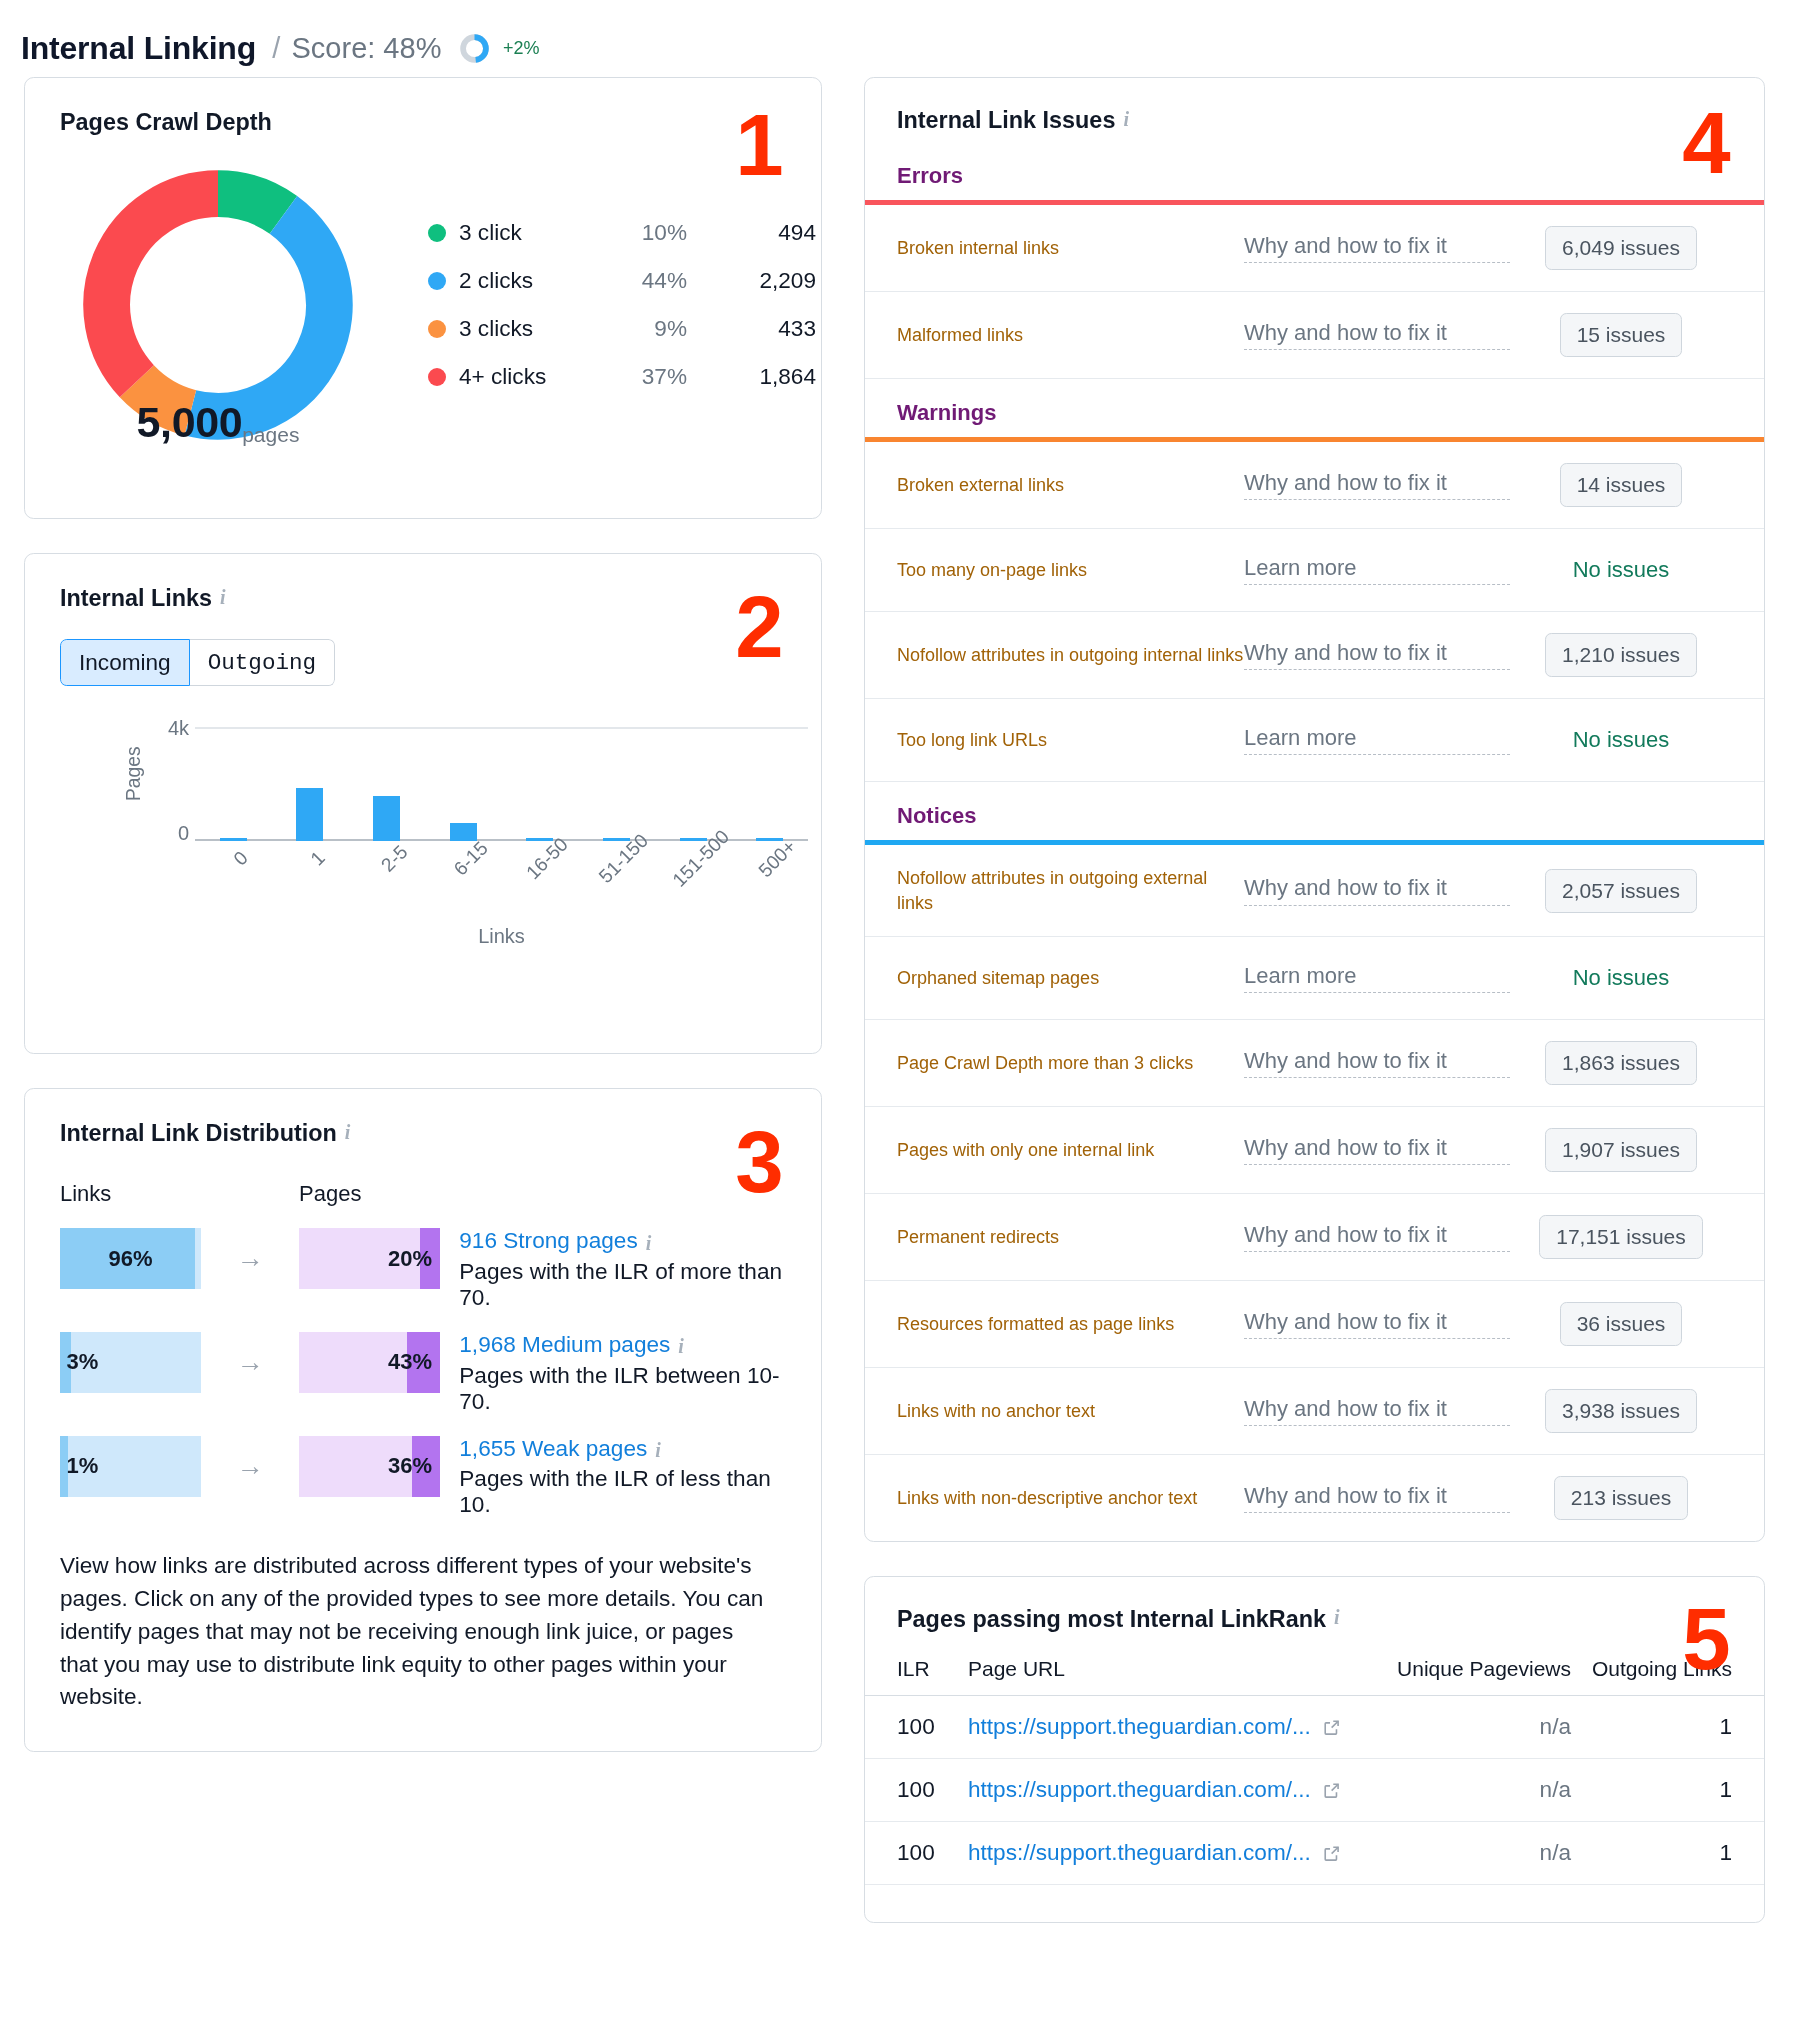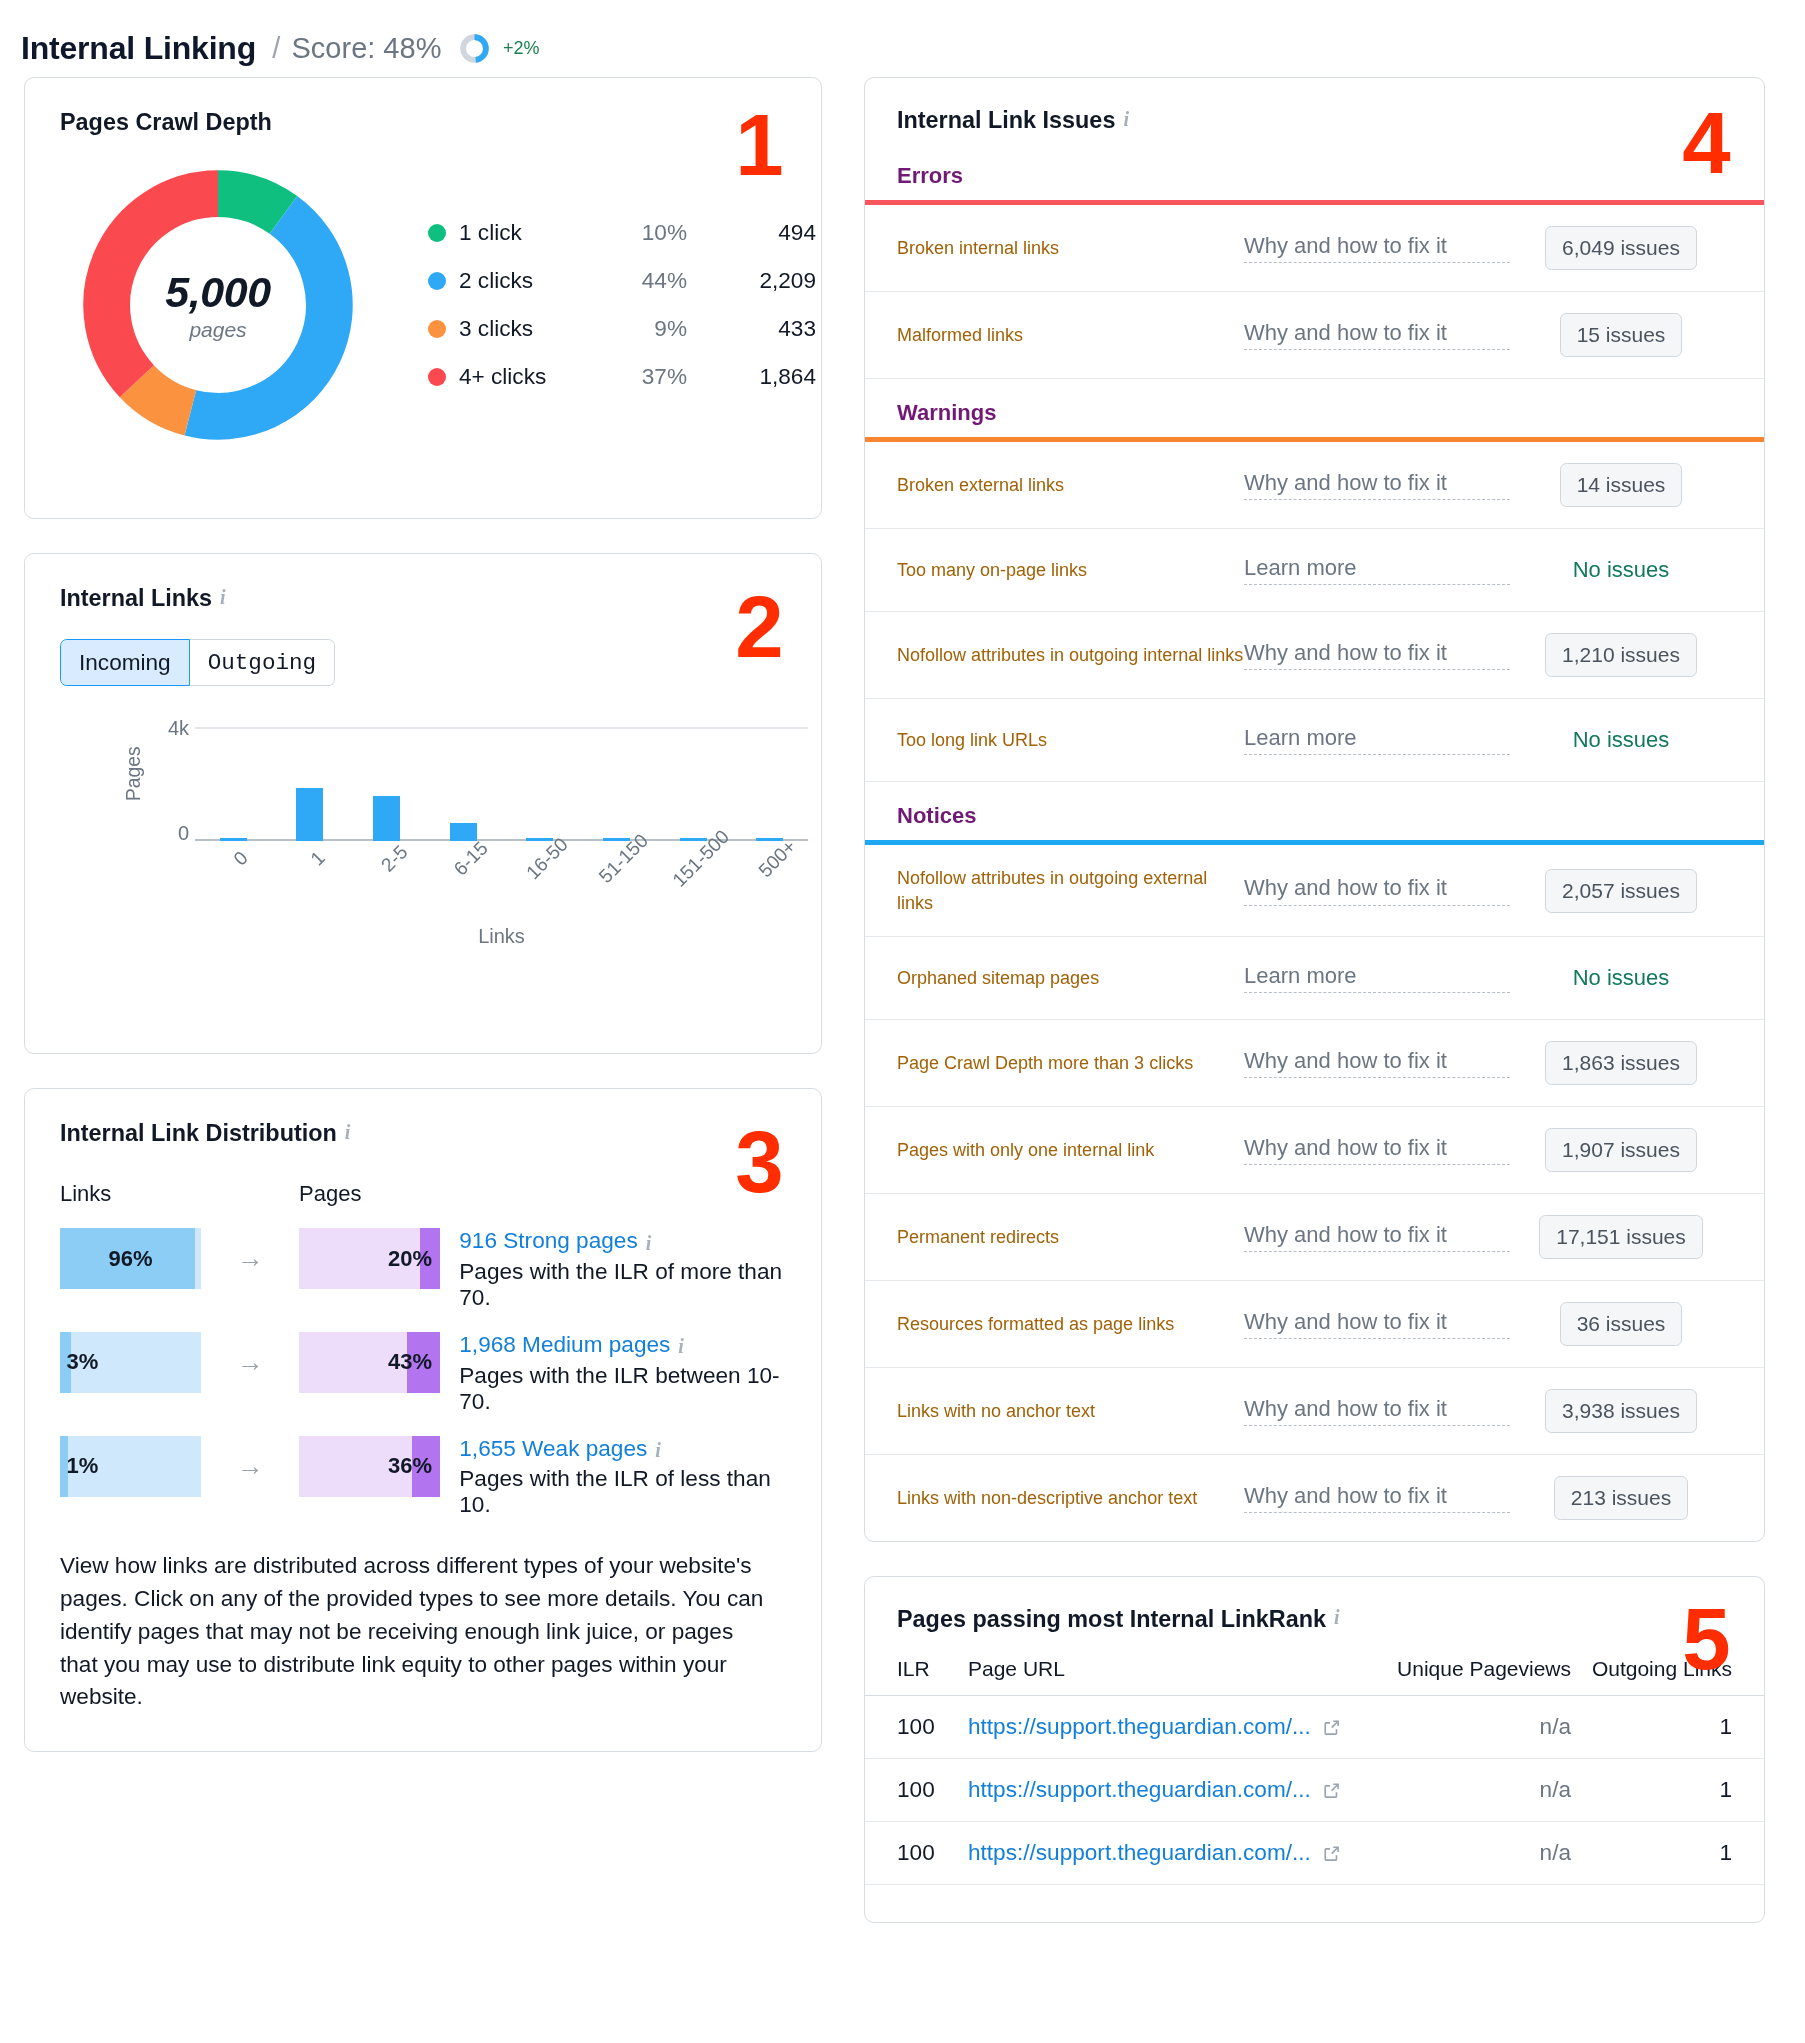--- a/index.html
+++ b/index.html
@@ -40,22 +40,22 @@
     font-family: "Liberation Sans", sans-serif; line-height: 1; letter-spacing: -1.6px;
   }
 
   
   #card-crawl { height: 442px; padding: 31px 35px; }
   #card-crawl .bignum { right: 39px; top: 22.6px; }
   .donut-wrap { display: flex; align-items: center; margin-top: 27px; }
   .donut { position: relative; width: 284px; height: 284px; flex: none; margin-left: 16px;}
   .donut svg { display: block; transform: rotate(-90deg); }
   .donut-center {
-    position: absolute; inset: 0; display: flex; flex-direction: column;
-    align-items: center; justify-content: center; pointer-events: none; font-style: italic;
+    position: absolute; inset: 0; display: flex; flex-direction: row;
+    align-items: flex-end; justify-content: center; pointer-events: none;
   }
   .donut-num { font-size: 43px; font-weight: 700; color: #111927; letter-spacing: -0.4px;}
   .donut-sub { font-size: 21px; color: #6b7682; margin-top: 1.6px; }
   .legend { margin-left: 68px; display: flex; flex-direction: column; gap: 22px; }
   .lg-row { display: flex; align-items: center; font-size: 22.6px; }
   .lg-dot { width: 18px; height: 18px; border-radius: 50%; flex: none; margin-right: 13px; }
   .lg-label { width: 139px; color: #111927; }
   .lg-pct { width: 89px; text-align: right; color: #6b7682; }
   .lg-val { width: 129px; text-align: right; color: #111927; }
 
@@ -177,21 +177,21 @@
                 <path d="M 75.40232941584519 270.467500618159 A 138 138 0 0 1 175.99999999999997 38" stroke="#fb4a4f" stroke-width="58" fill="none"></path>
               </svg>
             <div class="donut-center">
               <div class="donut-num">5,000</div>
               <div class="donut-sub">pages</div>
             </div>
           </div>
           <div class="legend" id="crawlLegend">
               <div class="lg-row">
                 <span class="lg-dot" style="background:#0fbf7f"></span>
-                <span class="lg-label">1 click</span>
+                <span class="lg-label">3 click</span>
                 <span class="lg-pct">10%</span>
                 <span class="lg-val">494</span>
               </div>
               <div class="lg-row">
                 <span class="lg-dot" style="background:#2fa8f5"></span>
                 <span class="lg-label">2 clicks</span>
                 <span class="lg-pct">44%</span>
                 <span class="lg-val">2,209</span>
               </div>
               <div class="lg-row">

